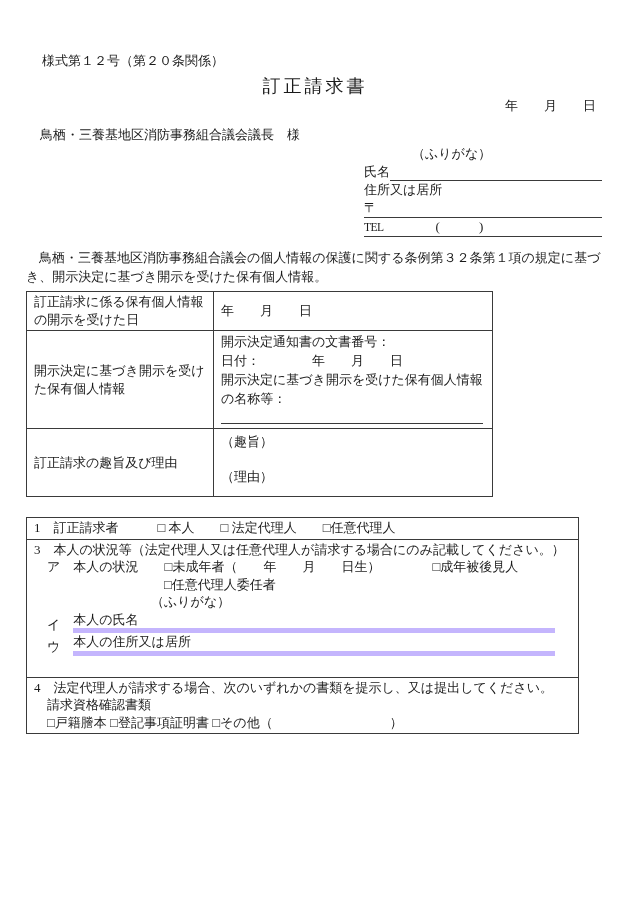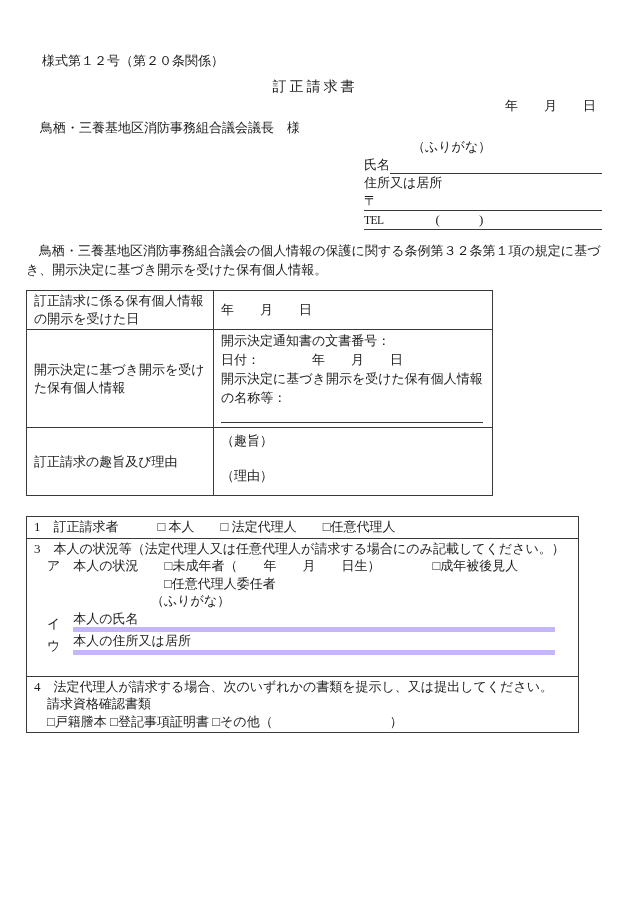--- a/index.html
+++ b/index.html
@@ -12,38 +12,38 @@
     line-height: 17.5px;
   }
   .page {
     position: relative;
     width: 630px; height: 903px;
     box-sizing: border-box;
     padding: 52px 26px 0 26px;
     overflow: hidden;
   }
   .form-number { margin-left: 16px; }
-  .doc-title { text-align: center; font-size: 14px; letter-spacing: 3px; margin-top: 8px; }
+  .doc-title { text-align: center; font-size: 18px; letter-spacing: 3px; margin-top: 8px; }
   .date-line { text-align: right; padding-right: 8px; margin-top: 2px; }
-  .addressee { margin-left: 14px; margin-top: 4px; }
+  .addressee { margin-left: 14px; margin-top: 11px; }
 
   .applicant { width: 238px; margin-left: auto; margin-right: 2px; margin-top: 2px; line-height: 18px; }
   .furigana { padding-left: 48px; }
   .ap-line { display: flex; align-items: flex-end; text-align: center; }
   .ap-fill { flex: 1 1 auto; border-bottom: 1px solid #3a3a3a; }
   .ap-line.full { border-bottom: 1px solid #3a3a3a; }
   .tel-label { font-size: 11.5px; letter-spacing: -0.5px; }
   .tel-paren { margin-left: 52px; }
 
   .intro { margin: 11px 0 0 0; line-height: 19px; }
 
   table { border-collapse: collapse; table-layout: fixed; }
   td { border: 1px solid #3a3a3a; padding: 1px 7px; }
 
-  .t1 { width: 467px; margin-top: 11px; }
+  .t1 { width: 467px; margin-top: 5px; }
   .t1 .lab { width: 172px; vertical-align: middle; line-height: 18px; }
   .t1 .val { vertical-align: top; }
   .t1 .r1 td { height: 34px; }
   .t1 .r2 .val div { line-height: 19px; }
   .uline { height: 15px; border-bottom: 1px solid #3a3a3a; margin: 0 2px 3px 0; }
   .t1 .r3 td { height: 62px; }
   .t1 .r3 .val { padding-top: 4px; }
   .shushi { margin-bottom: 17px; }
 
   .t2 { width: 553px; margin-top: 20px; }

